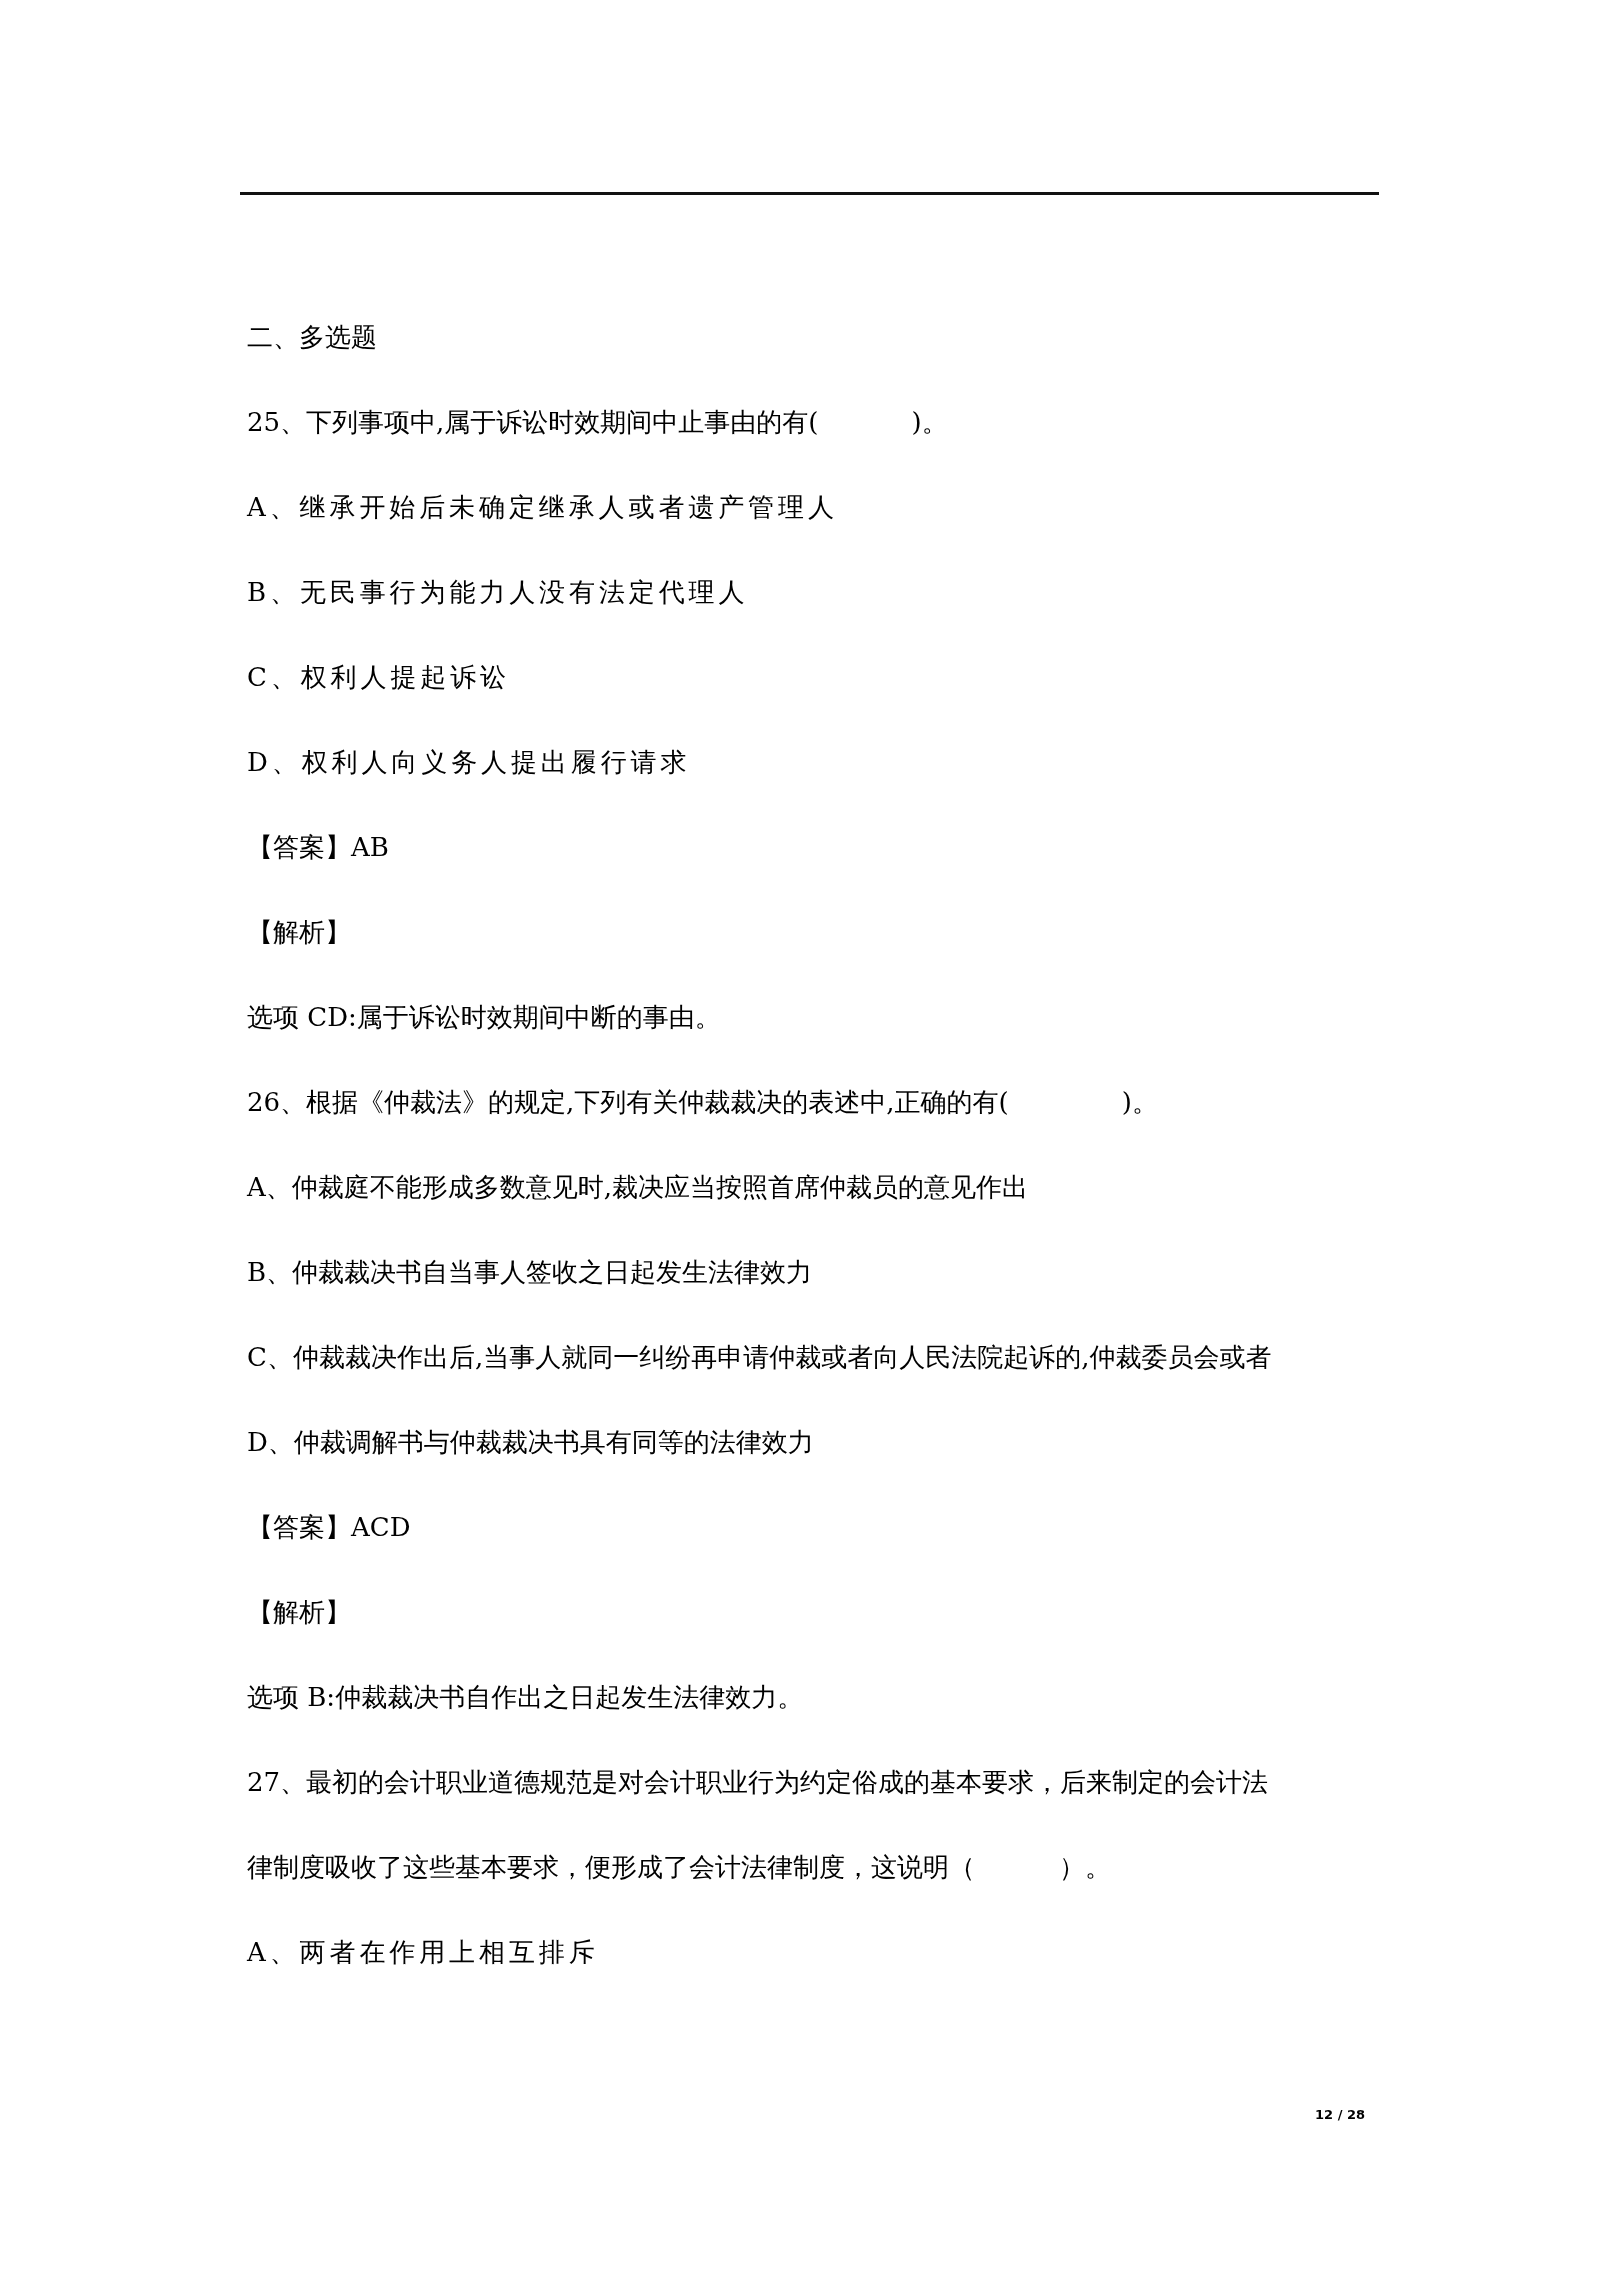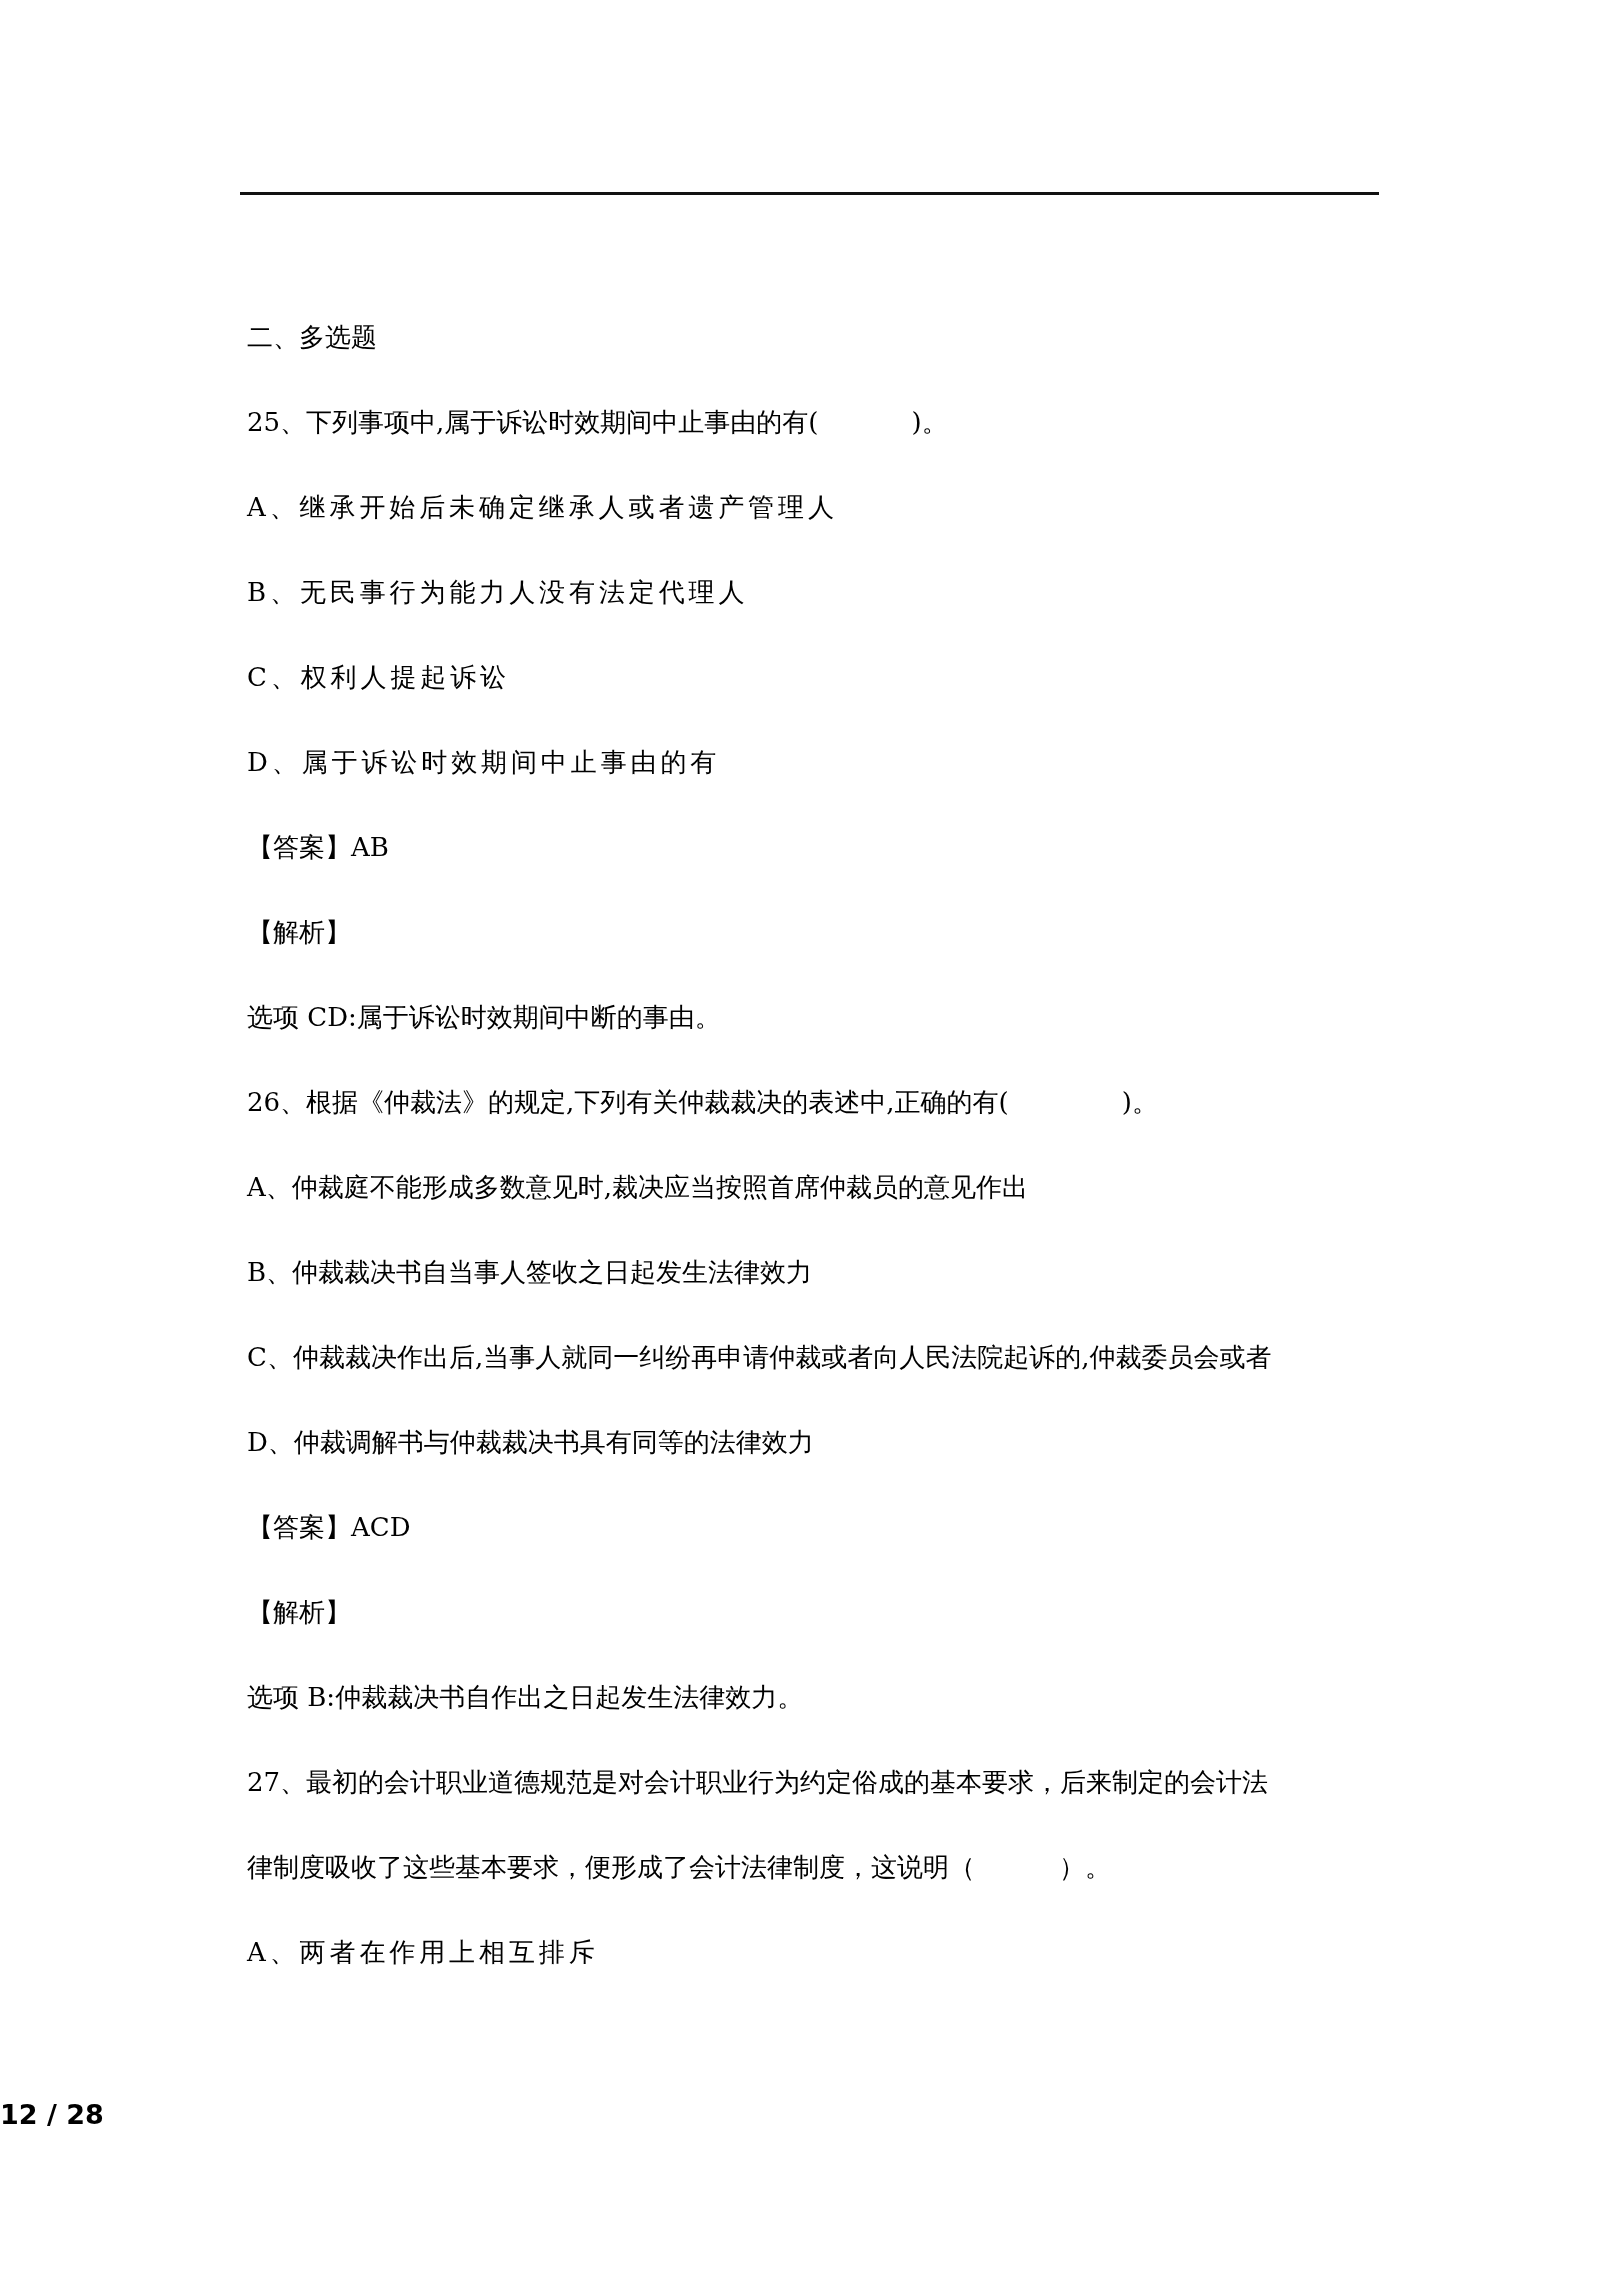--- a/index.html
+++ b/index.html
@@ -43,41 +43,41 @@
     display: inline-block;
     width: 93px;
   }
   .blank.wide { width: 113px; }
   .blank.full { width: 84px; }
   .page-number {
     position: absolute;
     left: 0;
     width: 1365px;
     top: 2101px;
-    text-align: left;
+    text-align: right;
     font-family: "DejaVu Sans", "Liberation Sans", sans-serif;
     font-weight: bold;
-    font-size: 27px;
+    font-size: 13px;
     line-height: 27.5px;
   }
 </style>
 </head>
 <body>
 
 <div class="header-rule"></div>
 
 <div class="content">
 
   <div class="line">二、多选题</div>
 
   <div class="line"><span>25、下列事项中,属于诉讼时效期间中止事由的有(</span><span class="blank"></span><span>)。</span></div>
   <div class="line spaced">A、继承开始后未确定继承人或者遗产管理人</div>
   <div class="line spaced">B、无民事行为能力人没有法定代理人</div>
   <div class="line spaced">C、权利人提起诉讼</div>
-  <div class="line spaced">D、属于诉讼时效期间中止事由的有</div>
+  <div class="line spaced">D、权利人向义务人提出履行请求</div>
   <div class="line">【答案】AB</div>
   <div class="line">【解析】</div>
   <div class="line">选项 CD:属于诉讼时效期间中断的事由。</div>
 
   <div class="line"><span>26、根据《仲裁法》的规定,下列有关仲裁裁决的表述中,正确的有(</span><span class="blank wide"></span><span>)。</span></div>
   <div class="line">A、仲裁庭不能形成多数意见时,裁决应当按照首席仲裁员的意见作出</div>
   <div class="line">B、仲裁裁决书自当事人签收之日起发生法律效力</div>
   <div class="line tight">C、仲裁裁决作出后,当事人就同一纠纷再申请仲裁或者向人民法院起诉的,仲裁委员会或者</div>
   <div class="line">D、仲裁调解书与仲裁裁决书具有同等的法律效力</div>
   <div class="line">【答案】ACD</div>

